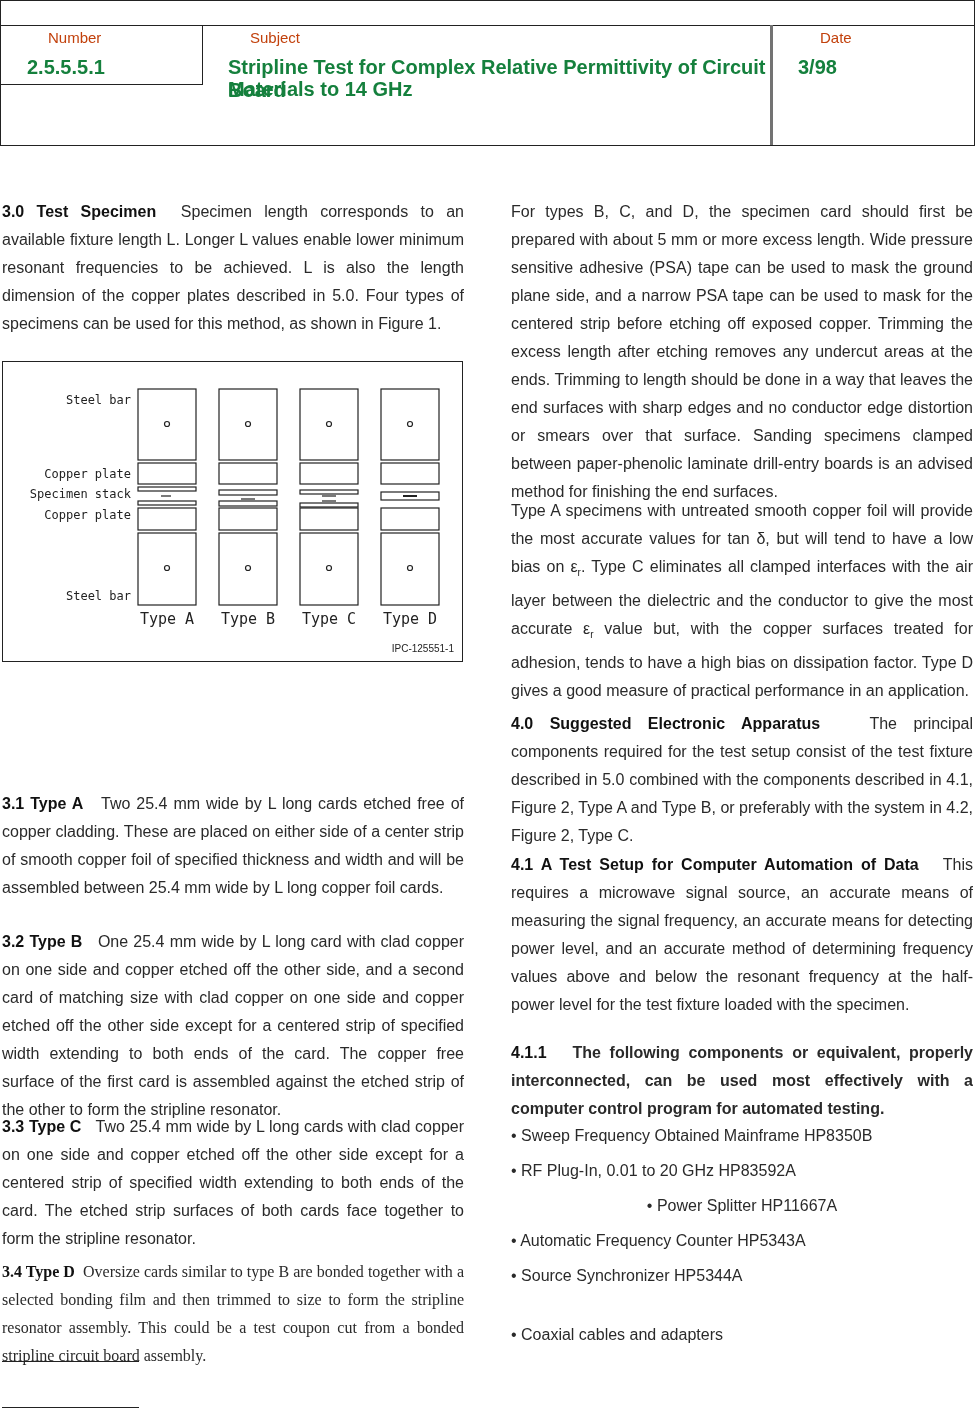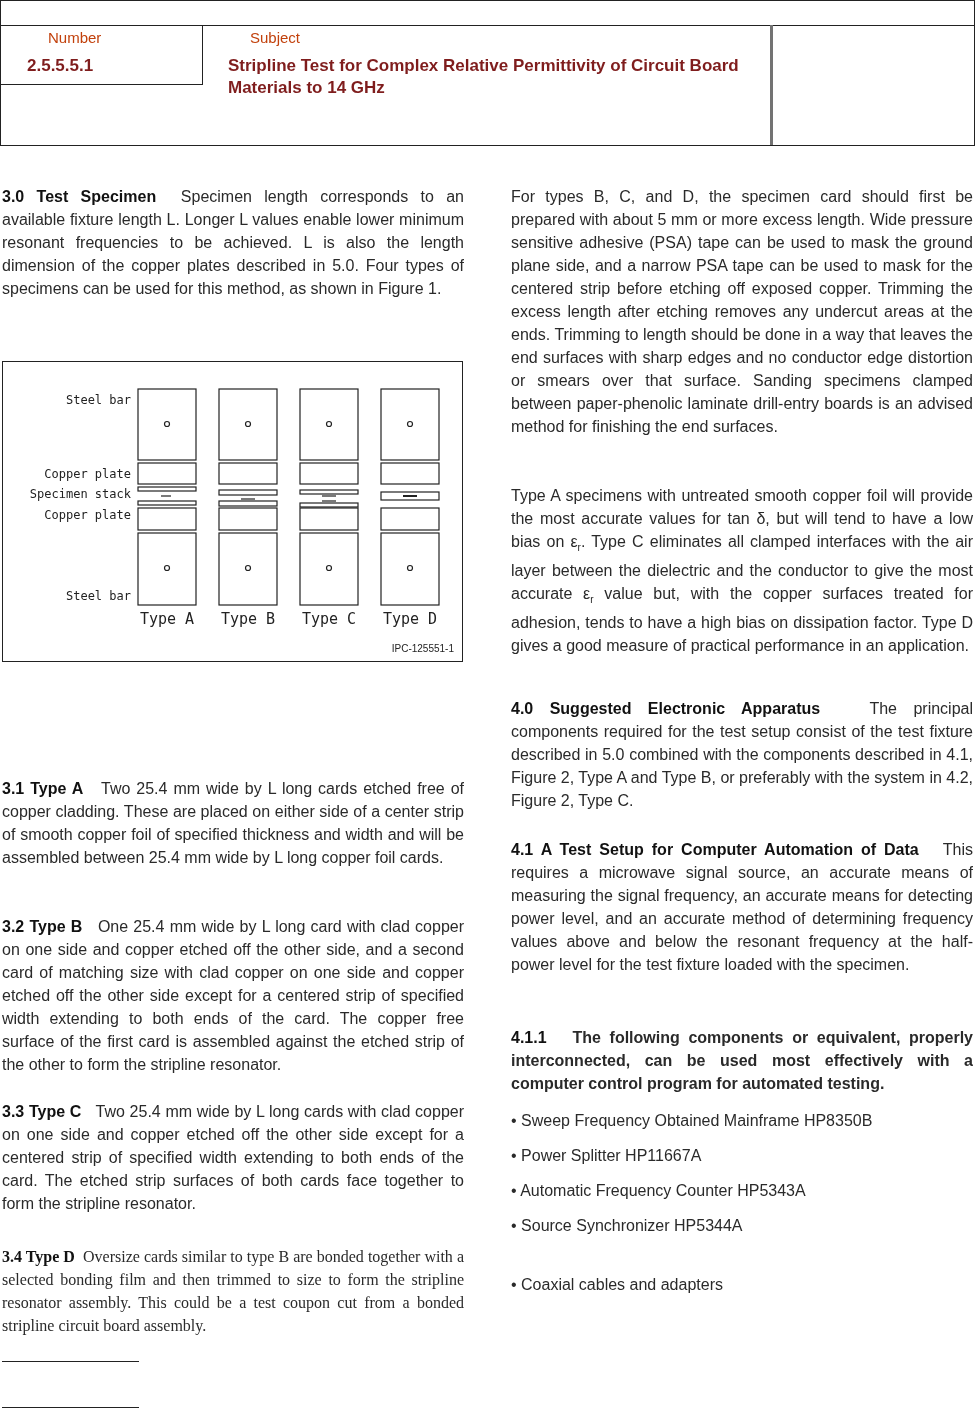--- a/index.html
+++ b/index.html
@@ -4,27 +4,27 @@
 <style>
   html, body { margin: 0; padding: 0; background: #ffffff; }
   body {
     width: 975px; height: 1409px; position: relative; overflow: hidden;
     font-family: "Liberation Sans", sans-serif; color: #2a2a2a;
   }
   .hdr { position: absolute; left: 0; top: 0; width: 973px; height: 144px; border: 1px solid #222; }
   .hdr .topband { position: absolute; left: 0; top: 0; width: 973px; height: 24px; border-bottom: 1px solid #222; }
   .hdr .cell { position: absolute; box-sizing: border-box; }
   .hdr .lbl { position: absolute; left: 9px; top: 4px; font-size: 15px; color: #c2410c; margin-left: 38px; }
-  .hdr .val { position: absolute; font-weight: bold; font-size: 17px; color: #7f1d1d; text-align: right; }
+  .hdr .val { position: absolute; font-weight: bold; font-size: 20px; color: #15803d; }
   .c-num { left: 0; top: 24px; width: 202px; height: 60px; border-right: 1px solid #222; border-bottom: 1px solid #222; }
   .c-rev { left: 0; top: 84px; width: 202px; height: 60px; border-right: 1px solid #222; }
   .c-subj { left: 202px; top: 24px; width: 570px; height: 120px; border-right: 3px solid #737373; }
   .c-date { left: 772px; top: 24px; width: 201px; height: 120px; }
 
-  .col { position: absolute; font-size: 16px; line-height: 23px; text-align: justify; color: #2a2a2a; }
+  .col { position: absolute; font-size: 16px; line-height: 28px; text-align: justify; color: #2a2a2a; margin-top: 13px; }
   .col p { margin: 0; }
   .col b { color: #111; }
   .left { left: 2px; width: 462px; }
   .right { left: 511px; width: 462px; }
   .bullet { text-align: left; }
   .fig { position: absolute; left: 2px; top: 361px; width: 461px; height: 301px; border: 1px solid #222; box-sizing: border-box; }
   .fig svg { position: absolute; left: 0; top: 0; }
   .fig .figtext { font-family: "DejaVu Sans Mono", monospace; fill: #222; }
   .fn { position: absolute; left: 2px; width: 137px; height: 1px; background: #222; }
 </style>
@@ -34,20 +34,24 @@
 <div class="hdr">
   <div class="topband"></div>
   <div class="cell c-num">
     <span class="lbl">Number</span>
     <span class="val" style="left:26px; top:31px;">2.5.5.5.1</span>
   </div>
   <div class="cell c-subj">
     <span class="lbl">Subject</span>
     <span class="val" style="left:25px; top:31px;">Stripline Test for Complex Relative Permittivity of Circuit Board</span>
     <span class="val" style="left:25px; top:53px;">Materials to 14 GHz</span>
+  </div>
+  <div class="cell c-date">
+    <span class="lbl">Date</span>
+    <span class="val" style="left:25px; top:31px;">3/98</span>
   </div>
 </div>
 
 <div class="col left" style="top:185px;">
   <p><b>3.0 Test Specimen</b>&nbsp;&nbsp;<span>Specimen length corresponds to an available fixture length L. Longer L values enable lower minimum resonant frequencies to be achieved. L is also the length dimension of the copper plates described in 5.0. Four types of specimens can be used for this method, as shown in Figure 1.</span></p>
 </div>
 
 <div class="fig">
   <svg width="461" height="301" viewBox="0 0 461 301">
     <g stroke="#222" stroke-width="1.2" fill="none">
@@ -141,17 +145,18 @@
 <div class="col right" style="top:838px;">
   <p><b>4.1 A Test Setup for Computer Automation of Data</b>&nbsp;&nbsp;&nbsp;<span>This requires a microwave signal source, an accurate means of measuring the signal frequency, an accurate means for detecting power level, and an accurate method of determining frequency values above and below the resonant frequency at the half-power level for the test fixture loaded with the specimen.</span></p>
 </div>
 
 <div class="col right" style="top:1026px;font-weight:bold;">
   <p><b>4.1.1</b>&nbsp;&nbsp;&nbsp;<span>The following components or equivalent, properly interconnected, can be used most effectively with a computer control program for automated testing.</span></p>
 </div>
 
 <div class="col right bullet" style="top:1109px;">
   <div style="height:35px;"><span>•</span> <span>Sweep Frequency Obtained Mainframe HP8350B</span></div>
-  <div style="height:35px;"><span>•</span> <span>Power Splitter HP11667A</span></div>
+  <div style="height:35px;"><span>•</span> <span>RF Plug-In, 0.01 to 20 GHz HP83592A</span></div>
+  <div style="height:35px;text-align:center;"><span>•</span> <span>Power Splitter HP11667A</span></div>
   <div style="height:35px;"><span>•</span> <span>Automatic Frequency Counter HP5343A</span></div>
   <div style="height:59px;"><span>•</span> <span>Source Synchronizer HP5344A</span><br></div>
   <div style="height:35px;"><span>•</span> <span>Coaxial cables and adapters</span></div>
 </div>
 
 </body></html>

